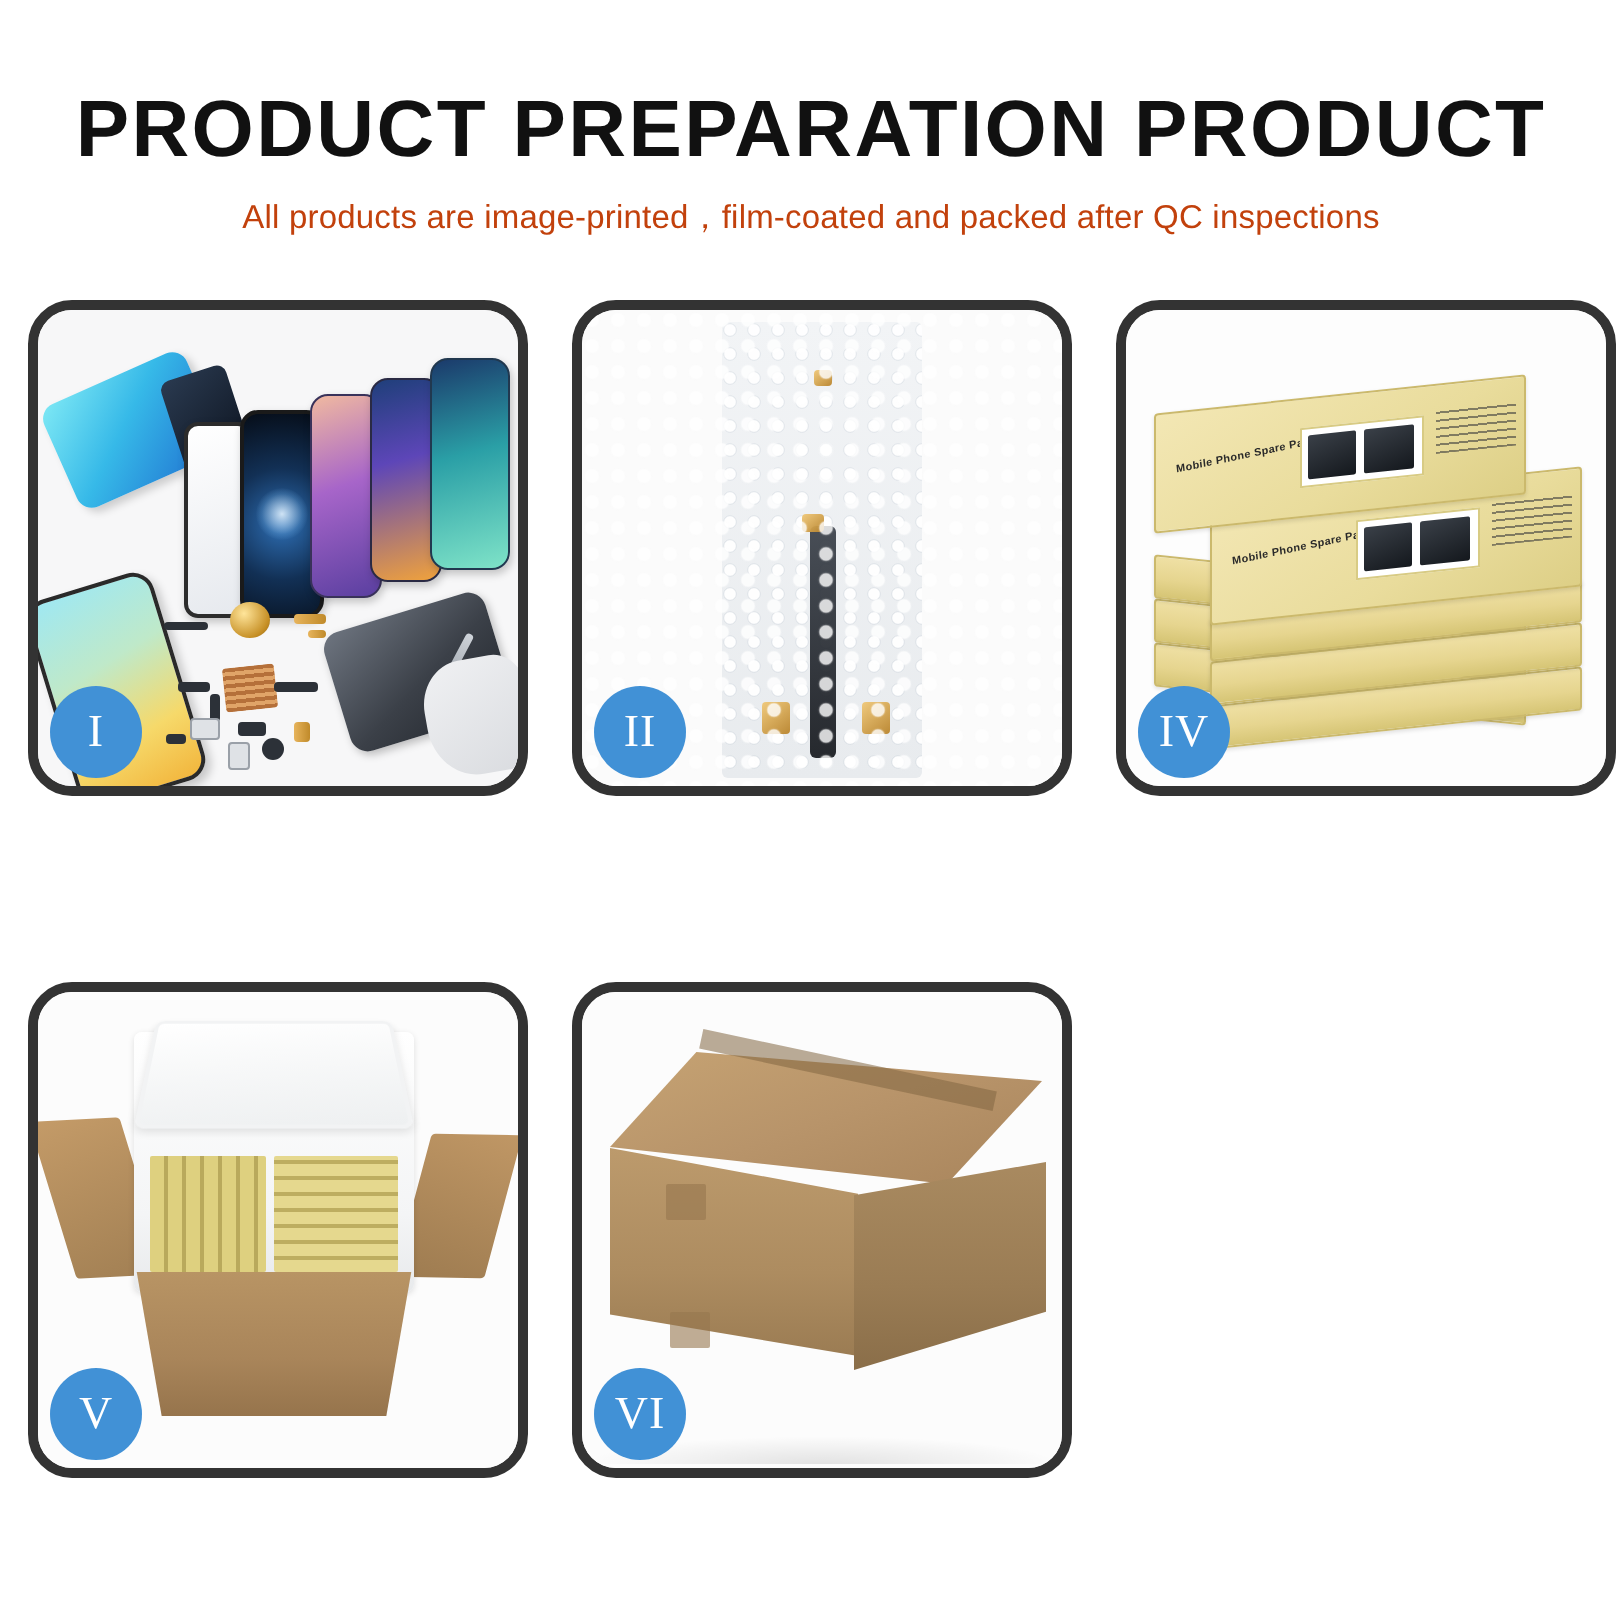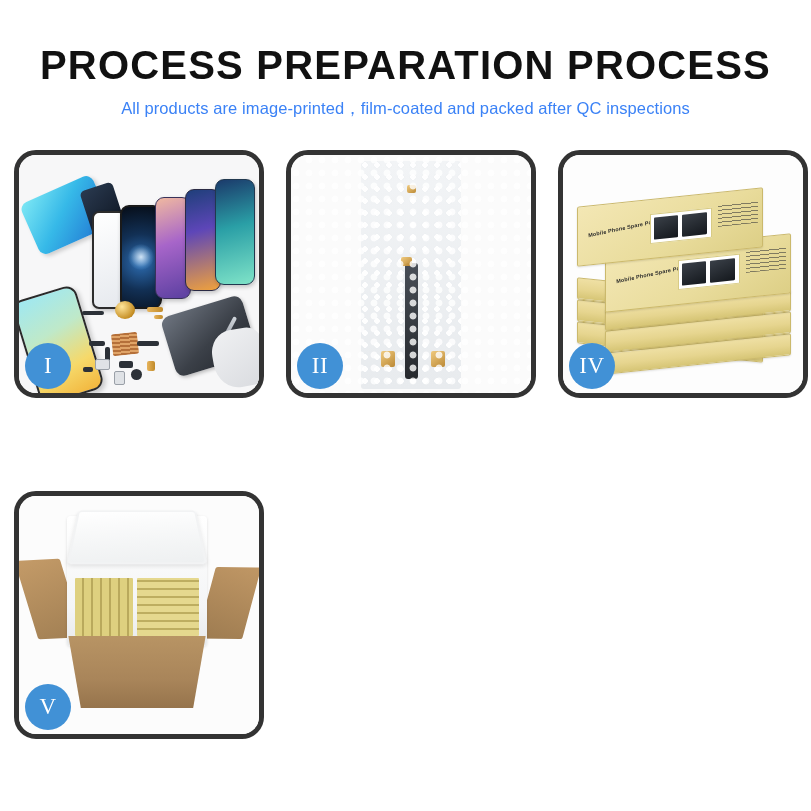--- a/index.html
+++ b/index.html
@@ -36,21 +36,21 @@
     letter-spacing: 1.2px;
     color: #111111;
     line-height: 1.05;
     margin: 0;
     white-space: nowrap;
   }
   .subtitle {
     font-family: "Liberation Sans", sans-serif;
     font-size: 16.5px;
     font-weight: normal;
-    color: #3b82f6;
+    color: #c2410c;
     margin: 12px 0 0 0;
     letter-spacing: 0.1px;
     white-space: nowrap;
   }
 
   
   .grid {
     position: absolute;
     left: 14px;
     top: 150px;
@@ -414,21 +414,21 @@
     height: 14px;
     background: radial-gradient(ellipse at 50% 100%, rgba(0,0,0,0.10), transparent 70%);
   }
 </style>
 </head>
 <body>
 
 <div class="page">
 
   <div class="header">
-    <h1 class="title">PROCESS PREPARATION PROCESS</h1>
+    <h1 class="title">PRODUCT PREPARATION PRODUCT</h1>
     <p class="subtitle">All products are image-printed，film-coated and packed after QC inspections</p>
   </div>
 
   <div class="grid">
 
     <div class="panel">
       <div class="panel-inner p1">
         <div class="scr-blue"></div>
 
         <div class="ph ph-glass"></div>
@@ -517,15 +517,27 @@
         <div class="foam5">
           <div class="goldrow" style="left:8px;top:62px;width:58px;height:58px;"></div>
           <div class="goldrow2" style="left:70px;top:62px;width:62px;height:58px;"></div>
         </div>
         <div class="foamlid5"></div>
         <div class="carton-body"></div>
       </div>
       <div class="badge">V</div>
     </div>
 
+    <div class="panel">
+      <div class="panel-inner p6">
+        <div class="ctop"></div>
+        <div class="cfront"></div>
+        <div class="cside"></div>
+        <div class="ctape" style="left:58px;top:34px;width:150px;height:10px;transform:rotate(12deg);"></div>
+        <div class="clabel" style="left:42px;top:96px;width:20px;height:18px;"></div>
+        <div class="clabel" style="left:44px;top:160px;width:20px;height:18px;"></div>
+        <div class="shadow-soft"></div>
+      </div>
+      <div class="badge">VI</div>
+    </div>
 
   </div>
 </div>
 
 </body></html>

